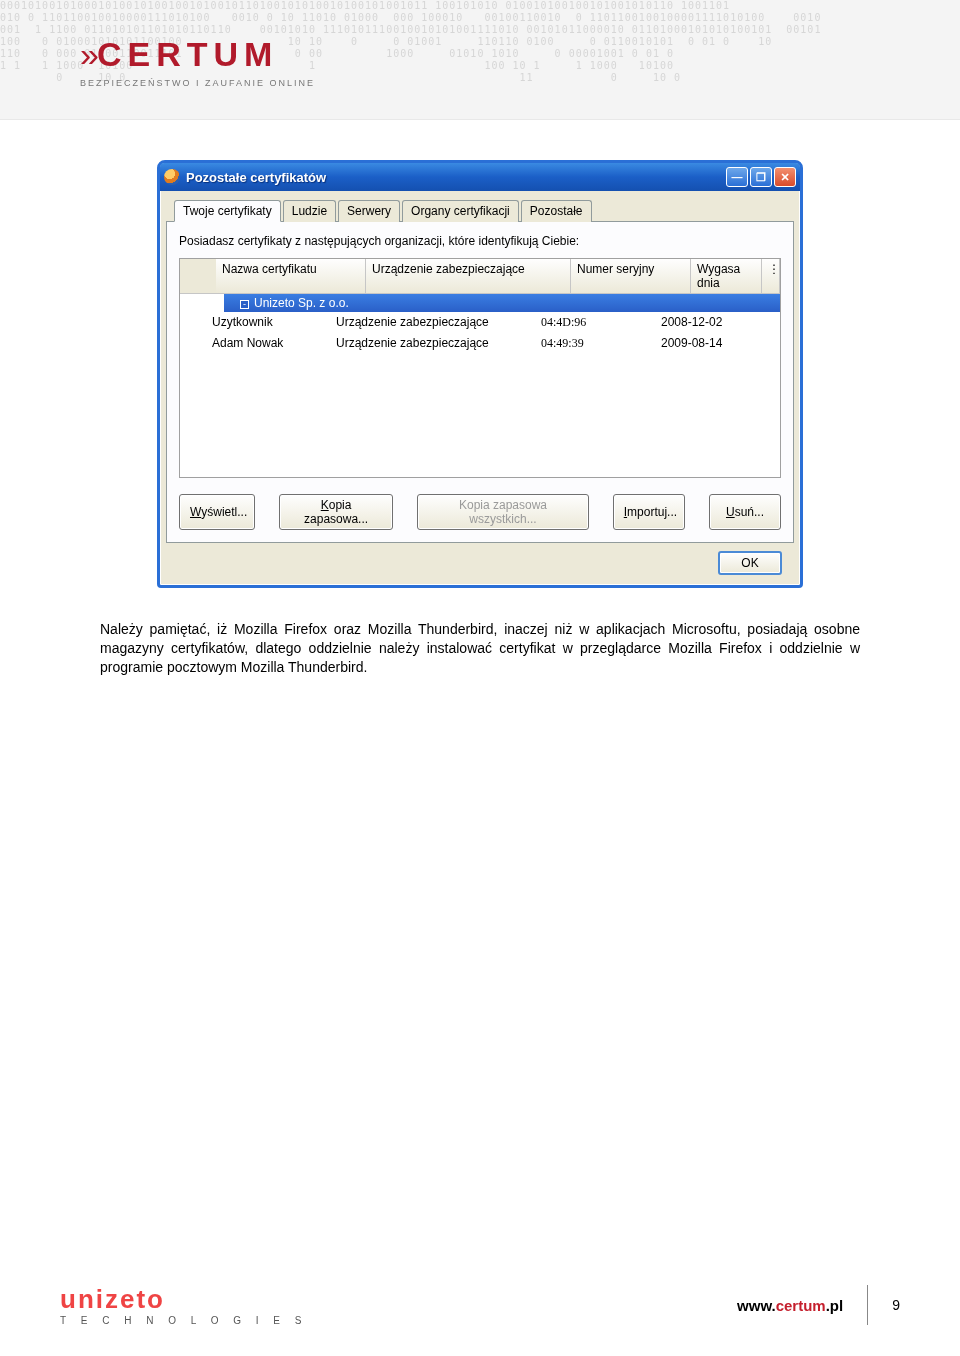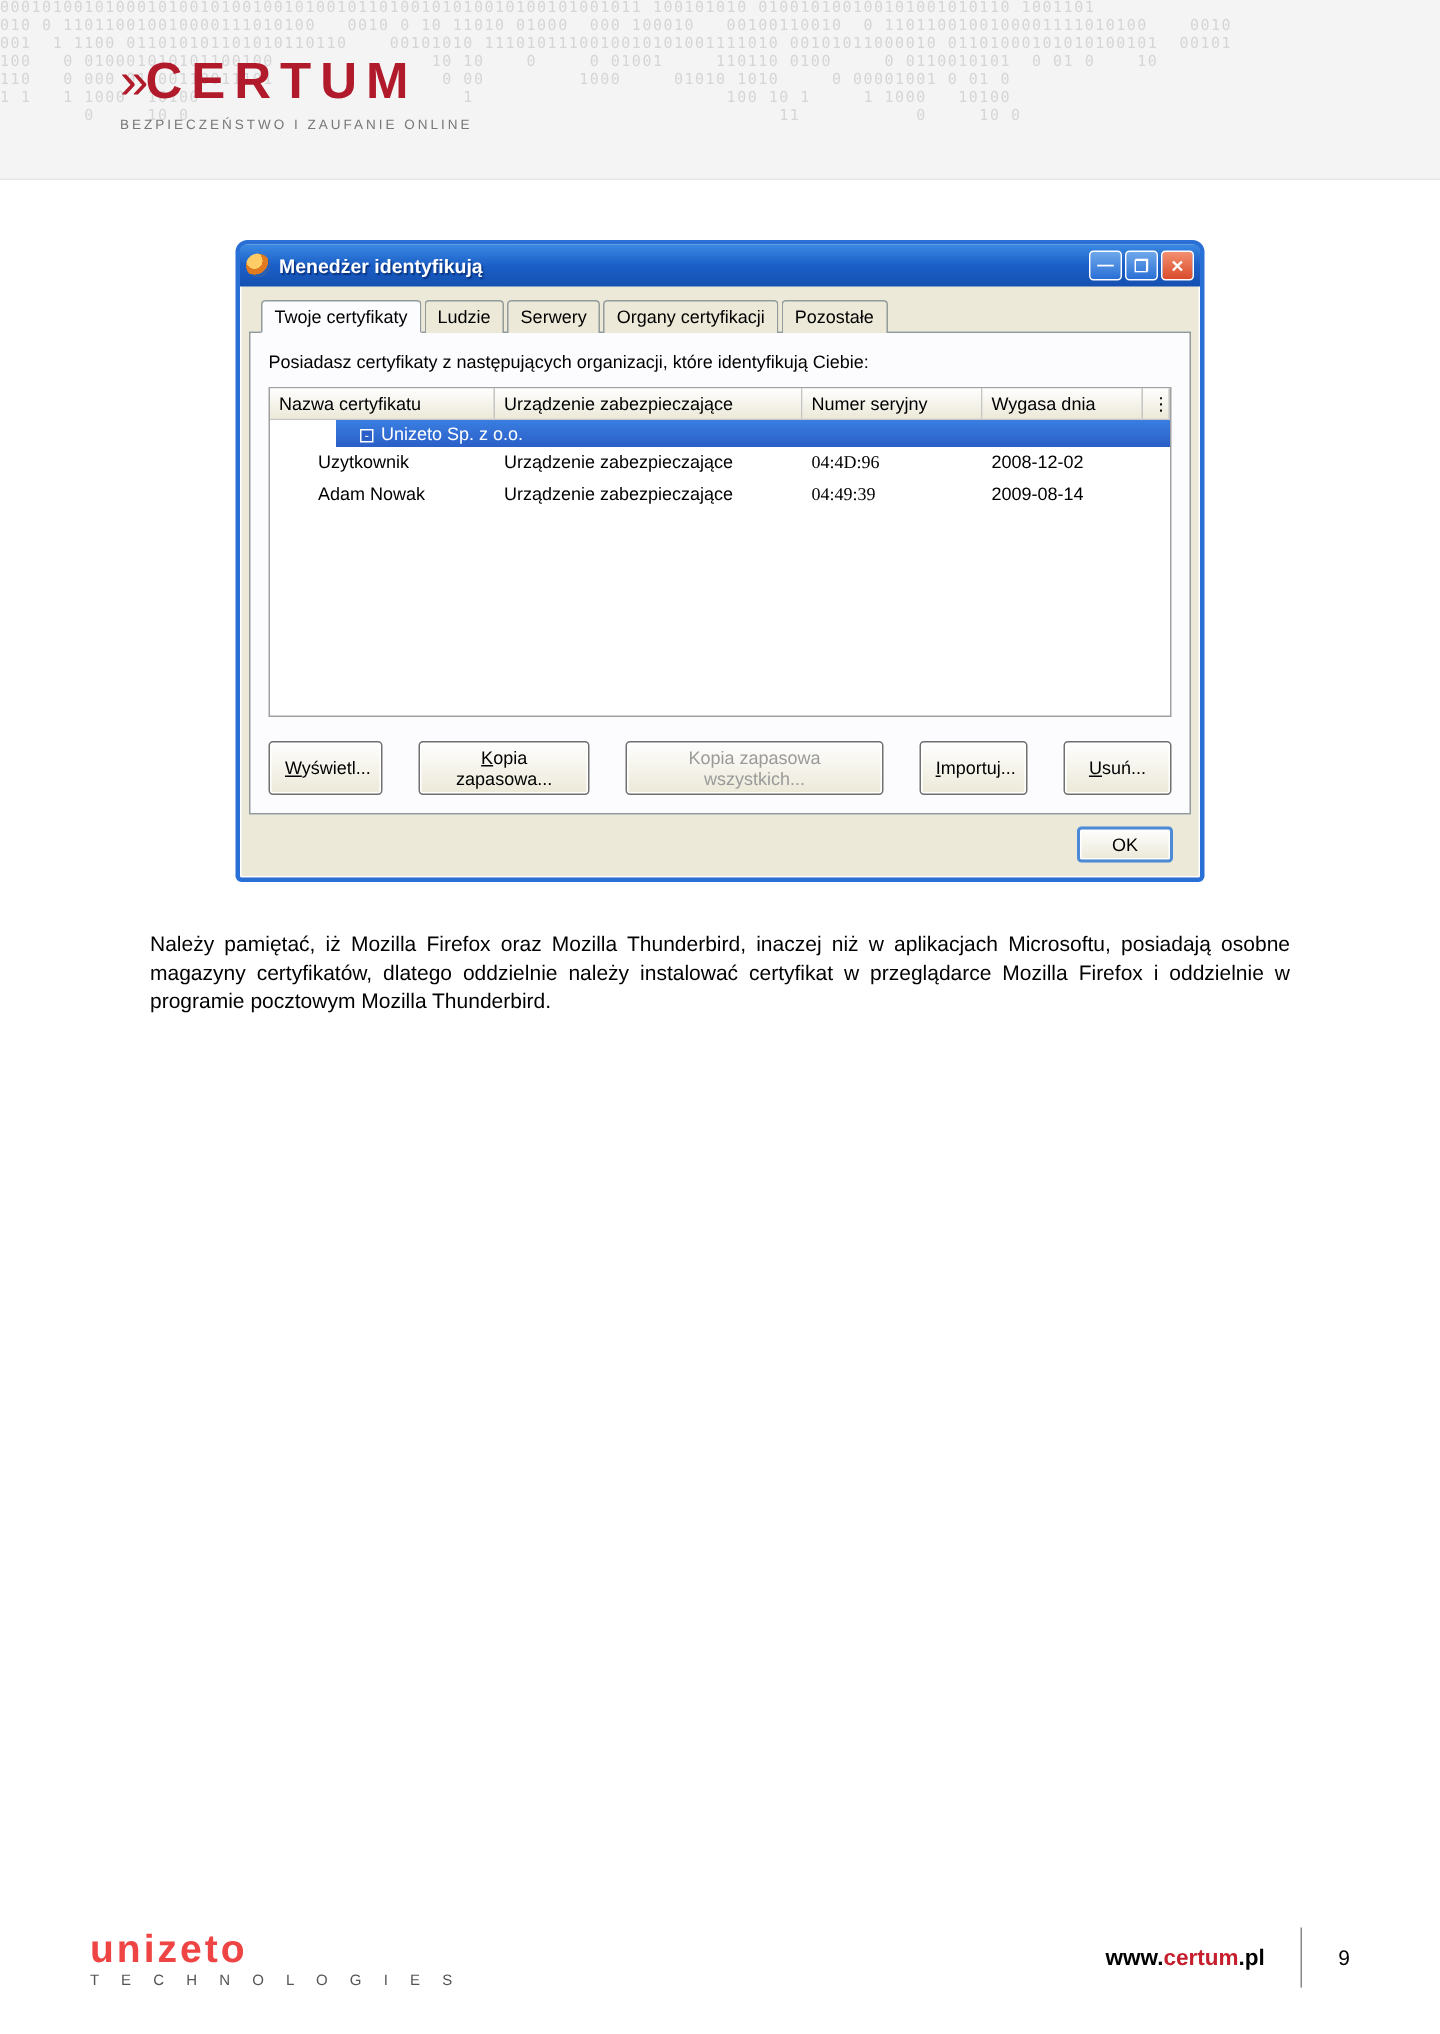--- a/index.html
+++ b/index.html
@@ -80,21 +80,21 @@
 
   .cert-table {
     border:1px solid #a0a0a0; background:#fff; height:220px;
     font-size:12px;
   }
   .ct-head { display:flex; background:#ece9d8; border-bottom:1px solid #c6c6c6; }
   .ct-head .col {
     padding:3px 6px; border-right:1px solid #c6c6c6; font-size:12px;
     background:linear-gradient(#fefefe,#ece9d8);
   }
-  .col-name{width:150px;} .col-dev{width:205px;} .col-sn{width:120px;} .col-exp{flex:1;}
+  .col-name{width:150px;margin-left:36px;} .col-dev{width:205px;} .col-sn{width:120px;} .col-exp{flex:1;}
   .col-menu{width:18px; border-right:none; text-align:center;}
   .group-row {
     background:linear-gradient(#3a7ee2,#2a5fc7); color:#fff; padding:2px 16px; font-size:12px;margin-left:44px;
   }
   .group-toggle{ display:inline-block;width:9px;height:9px;border:1px solid #fff;margin-right:5px;line-height:7px;text-align:center;font-size:9px;background:#2a5fc7;}
   .data-row{ display:flex; padding:3px 0;}
   .data-row .cell{ font-size:12px; }
   .cell-name{width:150px; padding-left:32px;} .cell-dev{width:205px;padding-left:6px;} .cell-sn{width:120px;padding-left:6px;font-family:Liberation Serif, serif;} .cell-exp{flex:1;padding-left:6px;}
 
   .btn-row{ display:flex; gap:24px; margin-top:16px; }
@@ -150,21 +150,21 @@
   <div class="logo-certum">
     <div><span class="chevrons">»</span><span class="word">CERTUM</span></div>
     <div class="tag">BEZPIECZEŃSTWO I ZAUFANIE ONLINE</div>
   </div>
 </div>
 
 <div class="win-wrap">
   <div class="xp-window">
     <div class="titlebar">
       <div class="ff-icon"></div>
-      <div class="titlebar-text">Menedżer identyfikują</div>
+      <div class="titlebar-text">Pozostałe certyfikatów</div>
       <div class="win-btns">
         <div class="win-btn">—</div>
         <div class="win-btn">❐</div>
         <div class="win-btn close">✕</div>
       </div>
     </div>
     <div class="win-body">
       <div class="tabs">
         <div class="tab active">Twoje certyfikaty</div>
         <div class="tab">Ludzie</div>

